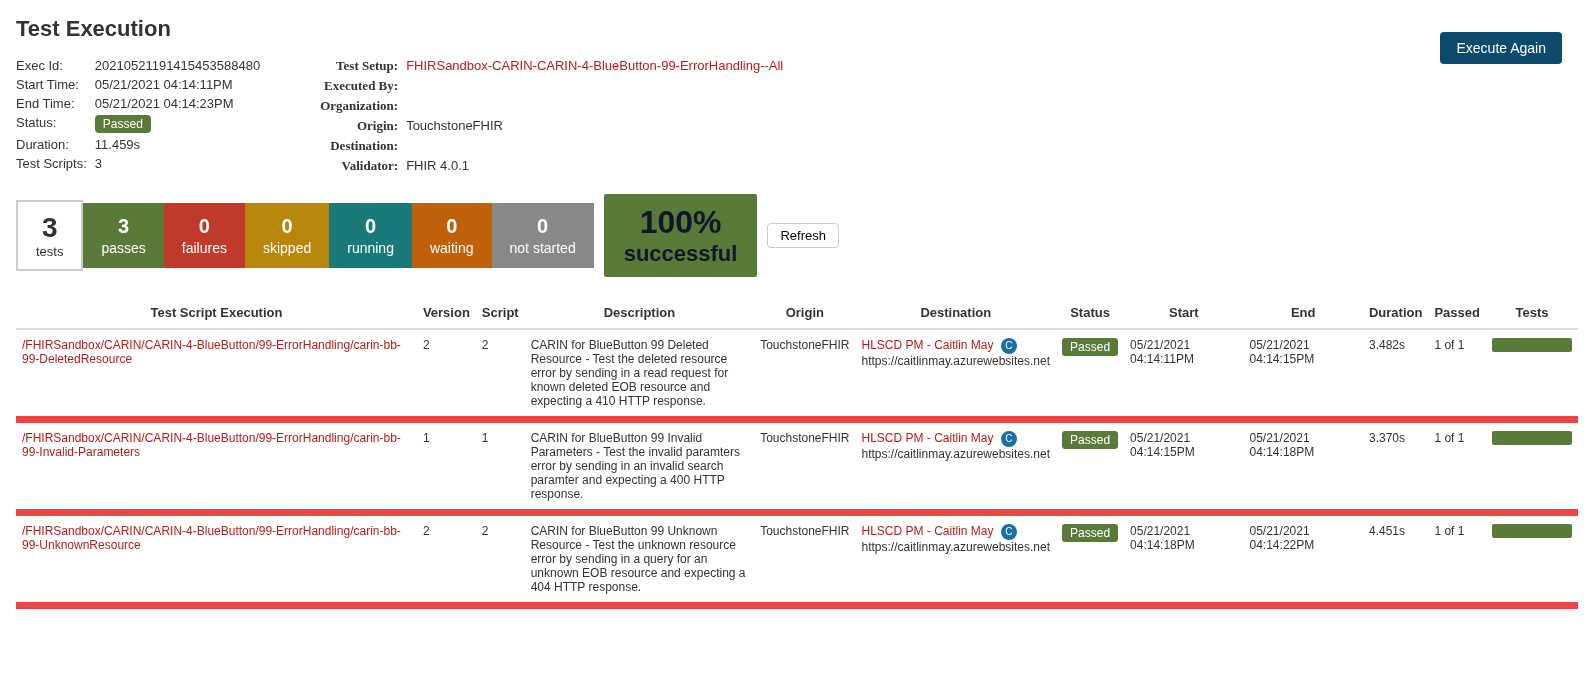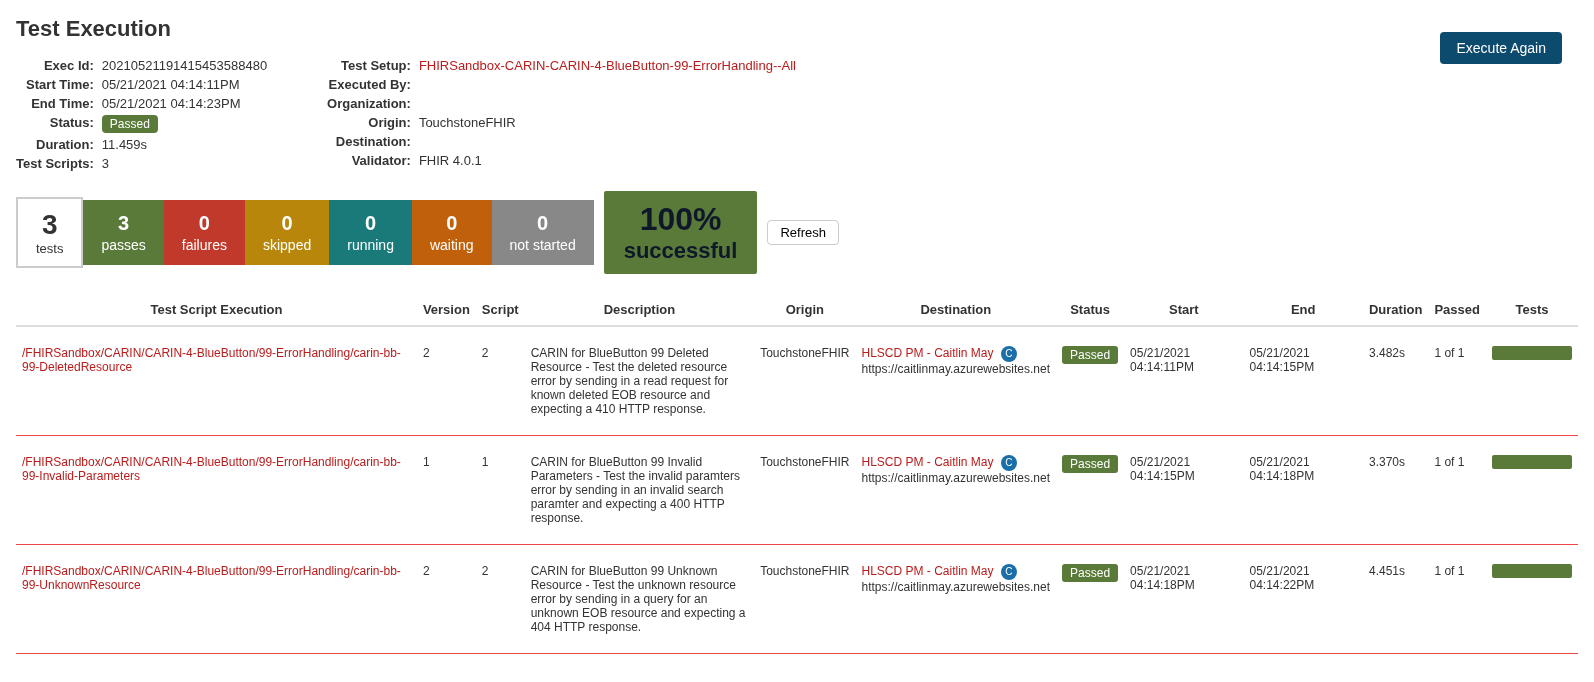--- a/index.html
+++ b/index.html
@@ -1,22 +1,22 @@
 <!DOCTYPE html>
 <html><head>
   <meta charset="utf-8">
   <style>
     * { box-sizing: border-box; margin: 0; padding: 0; }
     body { font-family: Arial, sans-serif; font-size: 13px; color: #333; background: #fff; padding: 16px; }
     h1 { font-size: 22px; font-weight: bold; margin-bottom: 16px; }
     .header-section { display: flex; gap: 60px; margin-bottom: 20px; }
     .meta-left { display: grid; grid-template-columns: auto auto; gap: 4px 8px; align-content: start; }
-    .meta-left .label { font-weight: bold; text-align: right; }
+    .meta-left .label { font-weight: normal; text-align: left; }
     .meta-right { display: grid; grid-template-columns: auto auto; gap: 4px 8px; align-content: start; }
-    .meta-right .label { font-weight: bold; text-align: right; }
+    .meta-right .label { font-weight: bold; text-align: right; font-family: Liberation Serif, serif; }
     .badge-passed { background: #5a7a3a; color: #fff; padding: 2px 8px; border-radius: 4px; font-size: 12px; display: inline-block; }
     .link { color: #b91c1c; text-decoration: none; cursor: pointer; }
     .execute-btn {
       position: absolute; top: 16px; right: 16px;
       background: #0c4a6e; color: #fff; border: none; padding: 8px 16px;
       border-radius: 4px; cursor: pointer; font-size: 14px;
     }
     .stat-box { display: flex; flex-direction: column; align-items: center; justify-content: center; padding: 10px 18px; color: #fff; font-size: 14px; line-height: 1.3; }
     .stat-box .num { font-size: 20px; font-weight: bold; }
     .stat-tests { border: 2px solid #ccc; color: #333; padding: 10px 18px; display: flex; flex-direction: column; align-items: center; justify-content: center; background: #fff; }
@@ -26,21 +26,21 @@
     .bg-tan { background: #b8860b; }
     .bg-teal { background: #1a7a7a; }
     .bg-orange { background: #c0600a; }
     .bg-gray { background: #888; color: #fff; }
     .success-box { background: #5a7a3a; color: #0f172a; padding: 10px 20px; display: flex; flex-direction: column; align-items: center; justify-content: center; font-size: 22px; font-weight: bold; border-radius: 2px; margin-left: 10px; }
     .success-box .pct { font-size: 32px; font-weight: bold; }
     .refresh-btn { background: #fff; border: 1px solid #ccc; padding: 4px 12px; border-radius: 4px; cursor: pointer; font-size: 13px; margin-left: 10px; }
     .table-section { width: 100%; }
     table { width: 100%; border-collapse: collapse; }
     th { text-align: center; font-weight: bold; font-size: 13px; padding: 8px 6px; border-bottom: 2px solid #ddd; white-space: nowrap; }
-    td { padding: 19px 6px; vertical-align: top; border-bottom: 1px solid #ef4444; font-size: 12px; }
+    td { padding: 8px 6px; vertical-align: top; border-bottom: 7px solid #ef4444; font-size: 12px; }
     .status-badge { display: inline-block; background: #5a7a3a; color: #fff; padding: 2px 8px; border-radius: 3px; font-size: 12px; white-space: nowrap; }
     .progress-bar-container { width: 80px; height: 14px; background: #5a7a3a; border-radius: 2px; }
     .c-badge { display: inline-block; background: #1a6fa8; color: #fff; border-radius: 50%; width: 16px; height: 16px; font-size: 10px; text-align: center; line-height: 16px; margin-left: 4px; }
     .stats-row { display: flex; align-items: center; margin-bottom: 20px; }
     td.desc { max-width: 300px; }
   </style>
 </head>
 <body>
 
 <div style="position:relative;">

